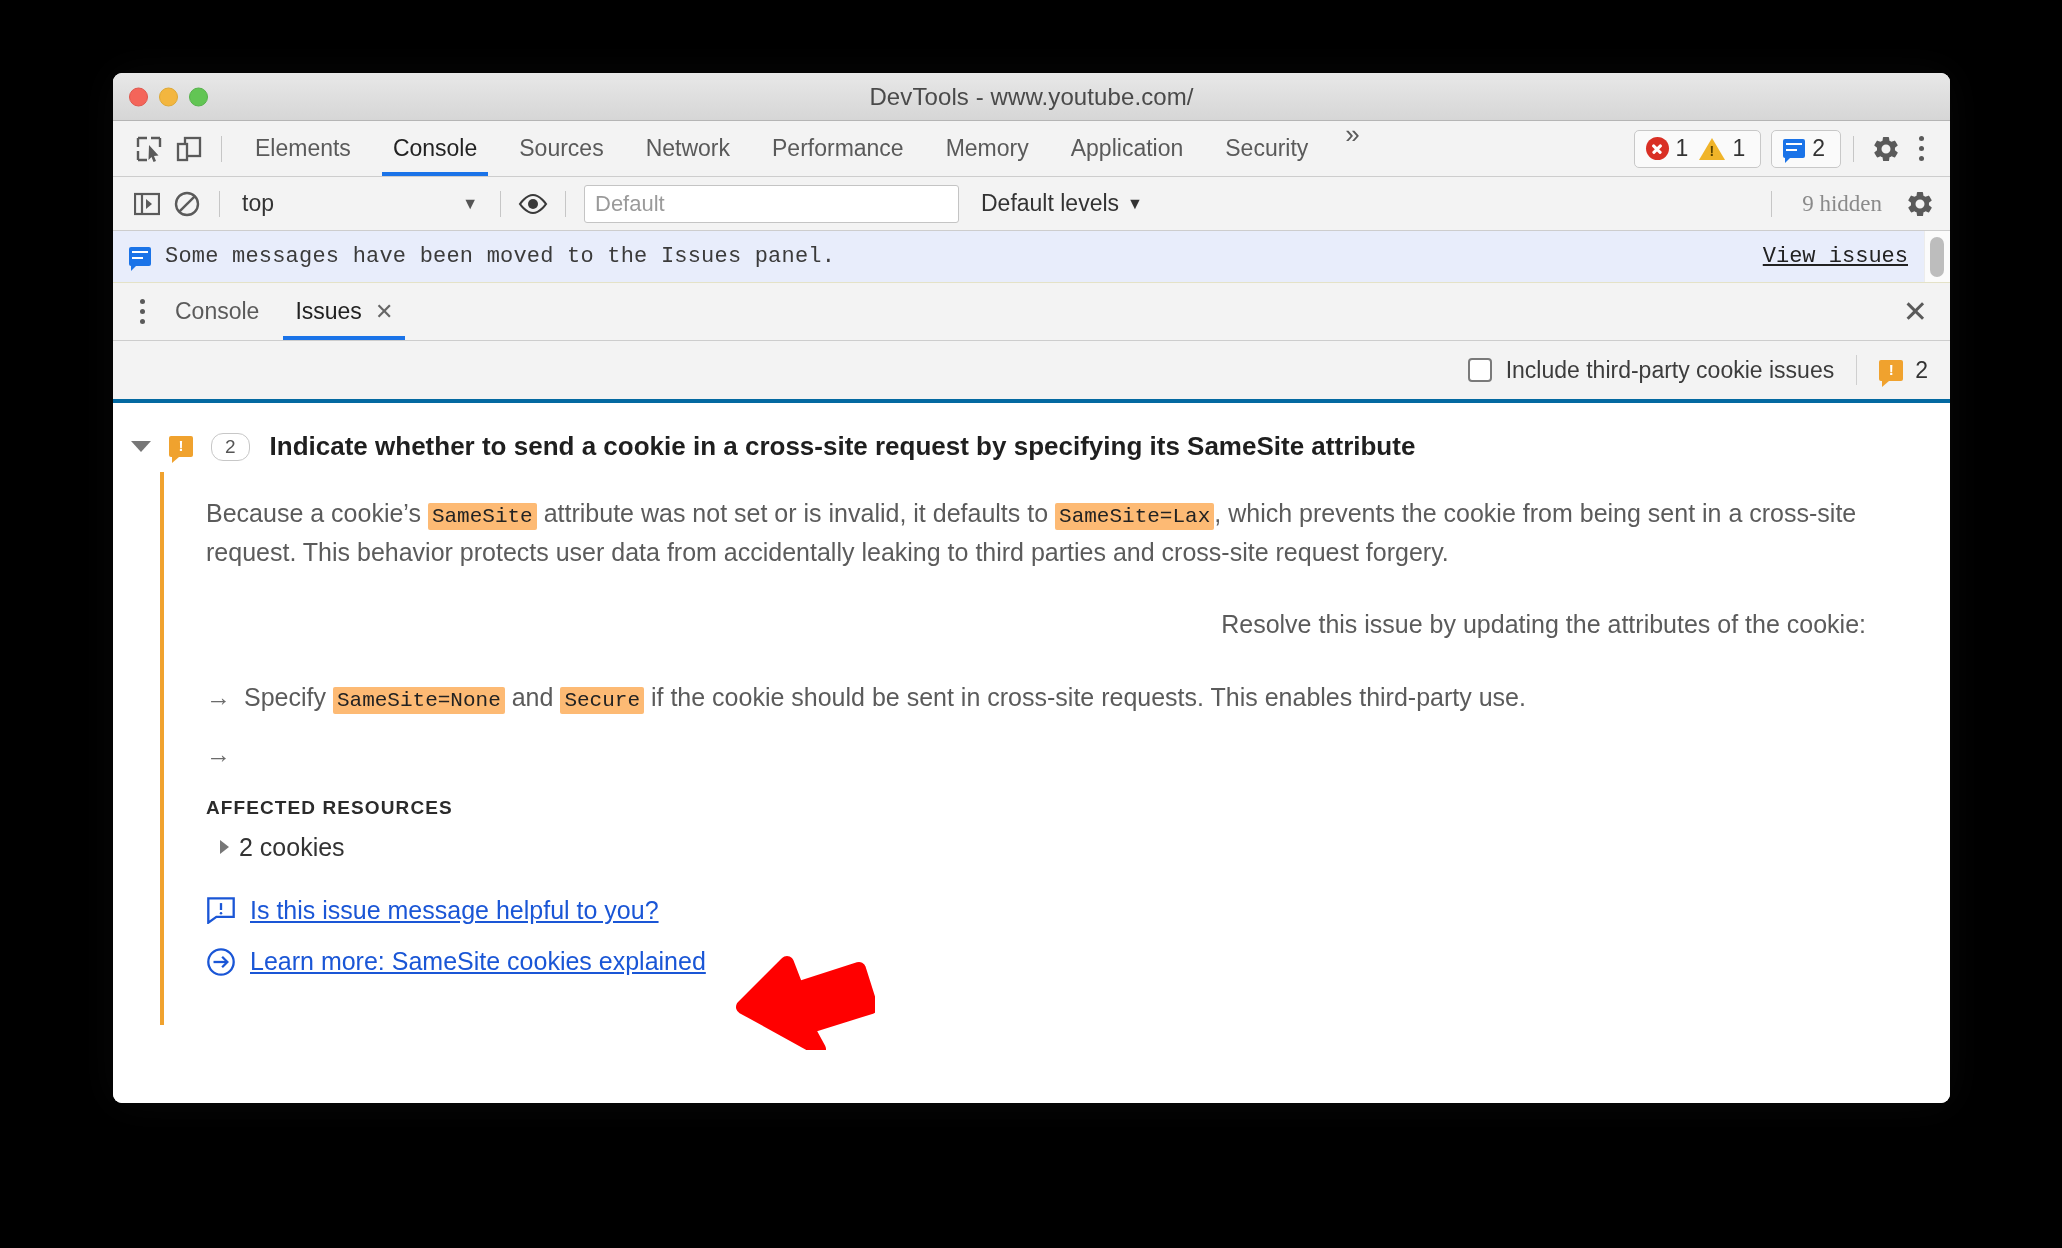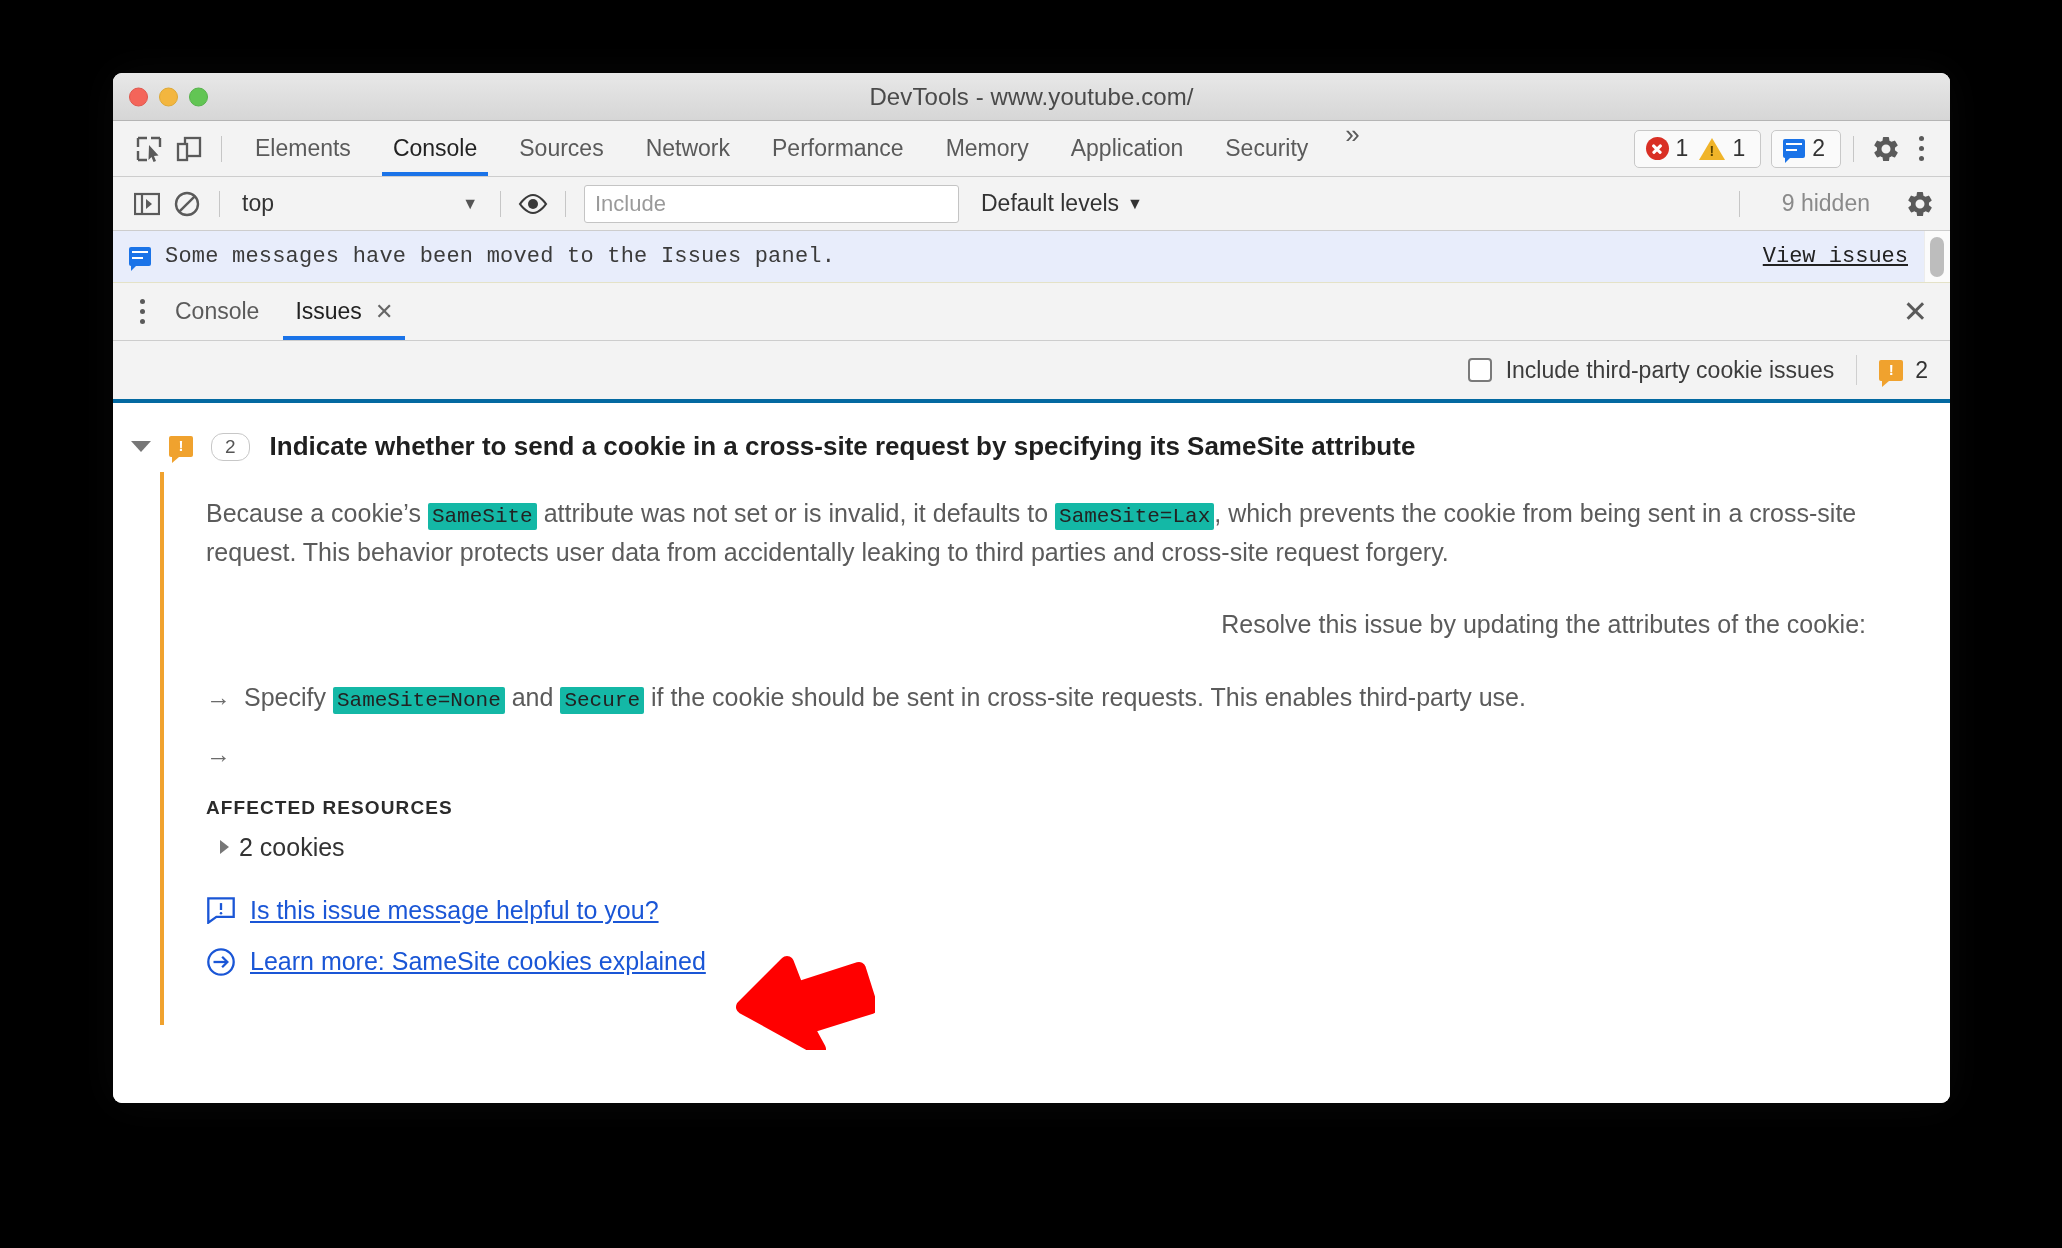--- a/index.html
+++ b/index.html
@@ -166,21 +166,21 @@
     border-radius: 3px;
     font-size: 22px; color:#9a9a9a;
     padding: 0 10px; display:flex; align-items:center;
     margin-left: 6px;
   }
   .levels {
     font-size: 23px; color:#333; margin-left: 22px;
     display:flex; align-items:center; gap:8px;
   }
   .levels .caret { font-size: 16px; }
-  .ct-right { margin-left:auto; display:flex; align-items:center; gap:12px; }
+  .ct-right { margin-left:auto; display:flex; align-items:center; gap:0;font-family:Liberation Serif, serif; }
   .hidden-count { font-size: 23px; color:#8a8a8a; padding: 0 18px; }
 
   
   .infobar {
     height: 52px; background:#e8edfb;
     border-bottom:1px solid #e4e2c7;
     display:flex; align-items:center;
     padding: 0 0 0 16px; position:relative;
   }
   .infobar .msg {
@@ -282,21 +282,21 @@
     border-left: 4px solid #f0a22e;
     padding: 22px 0 26px 42px;
   }
   .para {
     font-size: 25px; color:#5b5b5b; line-height: 1.52;
     max-width: 1660px; margin: 0 0 34px 0;
   }
   .para.tight { margin-bottom: 40px; text-align: right; }
   code.cs {
     font-family:"Liberation Mono", monospace;
-    font-size: 21px; background:#14b8a6; color:#222;
+    font-size: 21px; background:#fdba74; color:#222;
     padding: 2px 4px; border-radius: 2px;
     white-space: nowrap;
   }
   .bullet {
     display:flex; align-items:flex-start; gap: 0;
     font-size: 25px; color:#5b5b5b; margin-bottom: 28px;
   }
   .bullet .arr {
     color:#6b6b6b; font-size: 25px; width: 38px; flex: none;
   }
@@ -432,21 +432,21 @@
         <span class="caret">▼</span>
       </div>
       <div class="vline"></div>
       <div class="tb-icon">
         <svg width="30" height="22" viewBox="0 0 30 22">
           <path d="M15 2 C22 2 28 11 28 11 C28 11 22 20 15 20 C8 20 2 11 2 11 C2 11 8 2 15 2 Z" stroke="#3a3a3a" stroke-width="2.2" fill="none"></path>
           <circle cx="15" cy="11" r="5" fill="#3a3a3a"></circle>
         </svg>
       </div>
       <div class="vline"></div>
-      <div class="filter-input" title="Filter">Include</div>
+      <div class="filter-input" title="Filter">Default</div>
       <div class="levels">
         <span>Default levels</span>
         <span class="caret">▼</span>
       </div>
       <div class="ct-right">
         <div class="vline"></div>
         <div class="hidden-count">9 hidden</div>
         <div class="tb-icon">
           <svg width="30" height="30" viewBox="0 0 24 24">
               <path fill="#5a5a5a" d="M19.14 12.94a7.07 7.07 0 000-1.88l2.03-1.58a.5.5 0 00.12-.64l-1.92-3.32a.5.5 0 00-.6-.22l-2.39.96a7.03 7.03 0 00-1.62-.94l-.36-2.54a.5.5 0 00-.5-.42h-3.84a.5.5 0 00-.5.42l-.36 2.54c-.59.24-1.13.56-1.62.94l-2.39-.96a.5.5 0 00-.6.22L2.71 8.84a.5.5 0 00.12.64l2.03 1.58a7.07 7.07 0 000 1.88l-2.03 1.58a.5.5 0 00-.12.64l1.92 3.32c.13.22.39.3.6.22l2.39-.96c.49.38 1.03.7 1.62.94l.36 2.54c.04.25.25.42.5.42h3.84c.25 0 .46-.17.5-.42l.36-2.54c.59-.24 1.13-.56 1.62-.94l2.39.96c.21.08.47 0 .6-.22l1.92-3.32a.5.5 0 00-.12-.64l-2.03-1.58zM12 15.6A3.6 3.6 0 1112 8.4a3.6 3.6 0 010 7.2z"></path>

